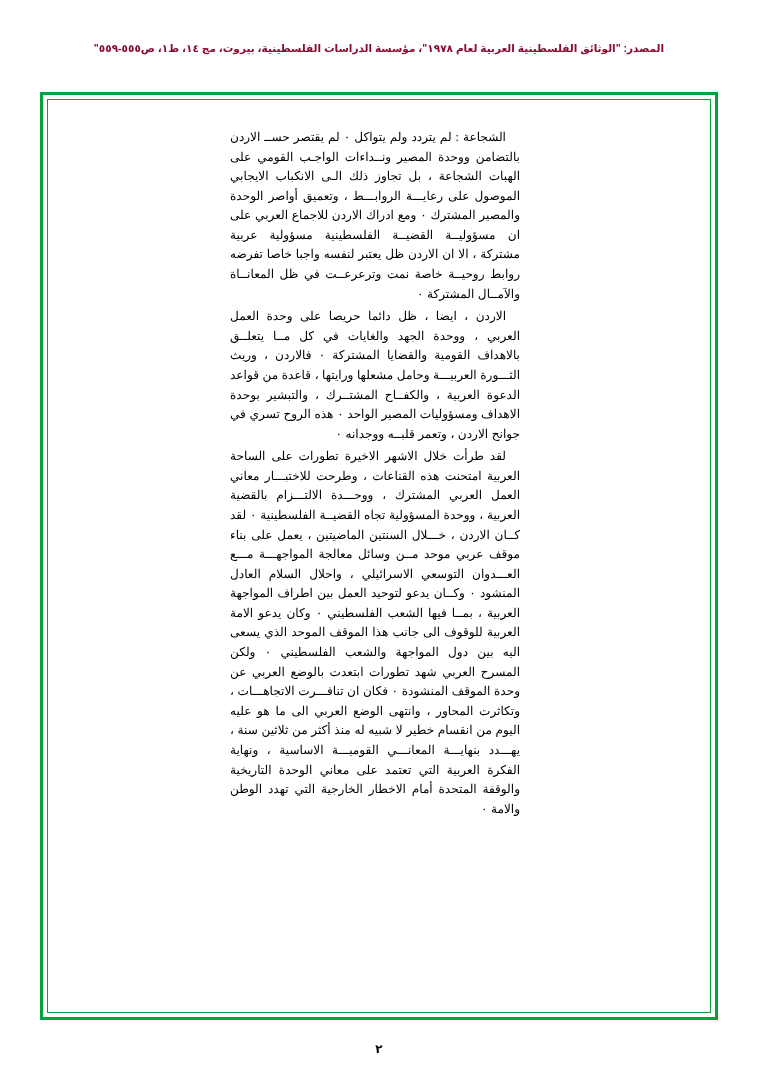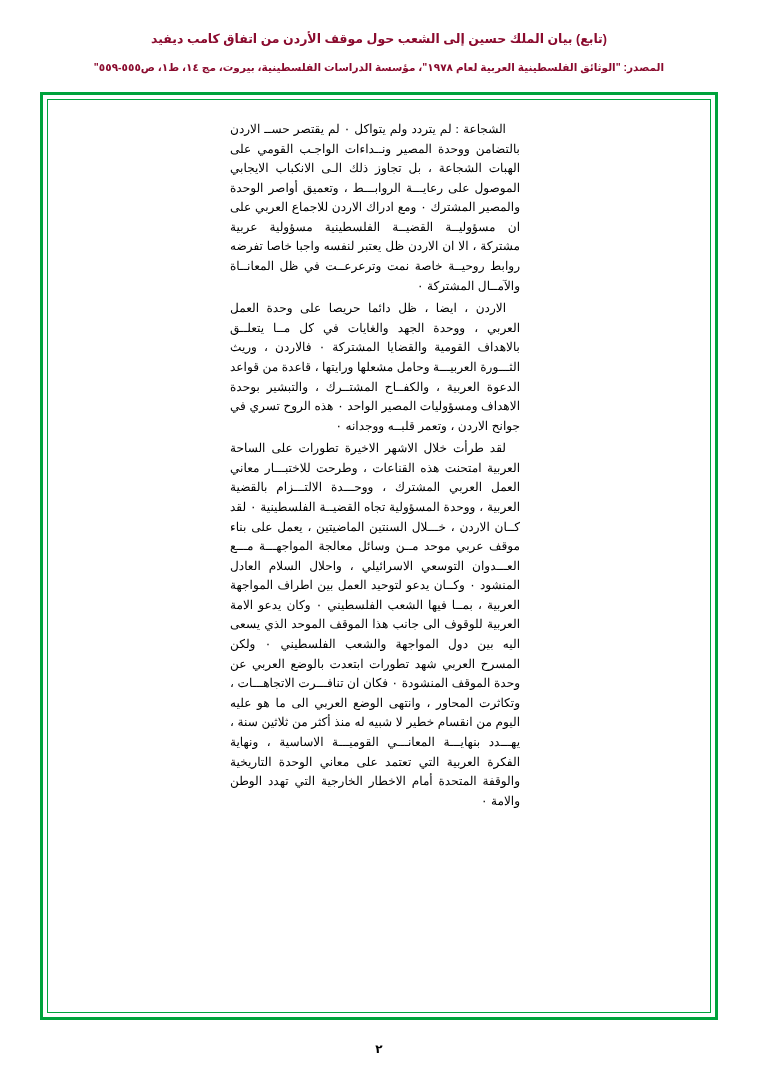--- a/index.html
+++ b/index.html
@@ -66,21 +66,21 @@
     bottom: 4px;
     border: 1px solid #00a33c;
     box-sizing: border-box;
     background: #ffffff;
     overflow: hidden;
   }
 
   
   .doc-body {
     position: absolute;
-    top: 20px;
+    top: 28px;
     right: 190px;
     width: 290px;
     direction: rtl;
     text-align: justify;
     text-align-last: right;
   }
   .para {
     font-family: "Liberation Serif", "DejaVu Serif", serif;
     font-size: 12.1px;
     line-height: 1.62;
@@ -101,21 +101,20 @@
     font-weight: bold;
     color: #000000;
   }
 </style>
 </head>
 <body>
 
 <div class="page">
 
   <div class="header">
-    <div class="header-title">(تابع)  بيان الملك حسين إلى الشعب حول موقف الأردن من اتفاق كامب ديفيد</div>
     <div class="header-source">المصدر: "الوثائق الفلسطينية العربية لعام ١٩٧٨"، مؤسسة الدراسات الفلسطينية، بيروت، مج ١٤، ط١، ص٥٥٥-٥٥٩"</div>
   </div>
 
   <div class="frame">
     <div class="frame-inner">
 
       <div class="doc-body">
         <p class="para">الشجاعة : لم يتردد ولم يتواكل ٠ لم يقتصر حســ الاردن بالتضامن ووحدة المصير ونــداءات الواجـب القومي على الهبات الشجاعة ، بل تجاوز ذلك الـى الانكباب الايجابي الموصول على رعايـــة الروابـــط ، وتعميق أواصر الوحدة والمصير المشترك ٠ ومع ادراك الاردن للاجماع العربي على ان مسؤوليــة القضيــة الفلسطينية مسؤولية عربية مشتركة ، الا ان الاردن ظل يعتبر لنفسه واجبا خاصا تفرضه روابط روحيــة خاصة نمت وترعرعــت في ظل المعانــاة والآمــال المشتركة ٠</p>
         <p class="para">الاردن ، ايضا ، ظل دائما حريصا على وحدة العمل العربي ، ووحدة الجهد والغايات في كل مــا يتعلــق بالاهداف القومية والقضايا المشتركة ٠ فالاردن ، وريث الثـــورة العربيـــة وحامل مشعلها ورايتها ، قاعدة من قواعد الدعوة العربية ، والكفــاح المشتــرك ، والتبشير بوحدة الاهداف ومسؤوليات المصير الواحد ٠ هذه الروح تسري في جوانح الاردن ، وتعمر قلبــه ووجدانه ٠</p>
         <p class="para">لقد طرأت خلال الاشهر الاخيرة تطورات على الساحة العربية امتحنت هذه القناعات ، وطرحت للاختبـــار معاني العمل العربي المشترك ، ووحـــدة الالتـــزام بالقضية العربية ، ووحدة المسؤولية تجاه القضيــة الفلسطينية ٠ لقد كــان الاردن ، خـــلال السنتين الماضيتين ، يعمل على بناء موقف عربي موحد مــن وسائل معالجة المواجهـــة مـــع العـــدوان التوسعي الاسرائيلي ، واحلال السلام العادل المنشود ٠ وكــان يدعو لتوحيد العمل بين اطراف المواجهة العربية ، بمــا فيها الشعب الفلسطيني ٠ وكان يدعو الامة العربية للوقوف الى جانب هذا الموقف الموحد الذي يسعى اليه بين دول المواجهة والشعب الفلسطيني ٠ ولكن المسرح العربي شهد تطورات ابتعدت بالوضع العربي عن وحدة الموقف المنشودة ٠ فكان ان تنافـــرت الاتجاهـــات ، وتكاثرت المحاور ، وانتهى الوضع العربي الى ما هو عليه اليوم من انقسام خطير لا شبيه له منذ أكثر من ثلاثين سنة ، يهـــدد بنهايـــة المعانـــي القوميـــة الاساسية ، ونهاية الفكرة العربية التي تعتمد على معاني الوحدة التاريخية والوقفة المتحدة أمام الاخطار الخارجية التي تهدد الوطن والامة ٠</p>

